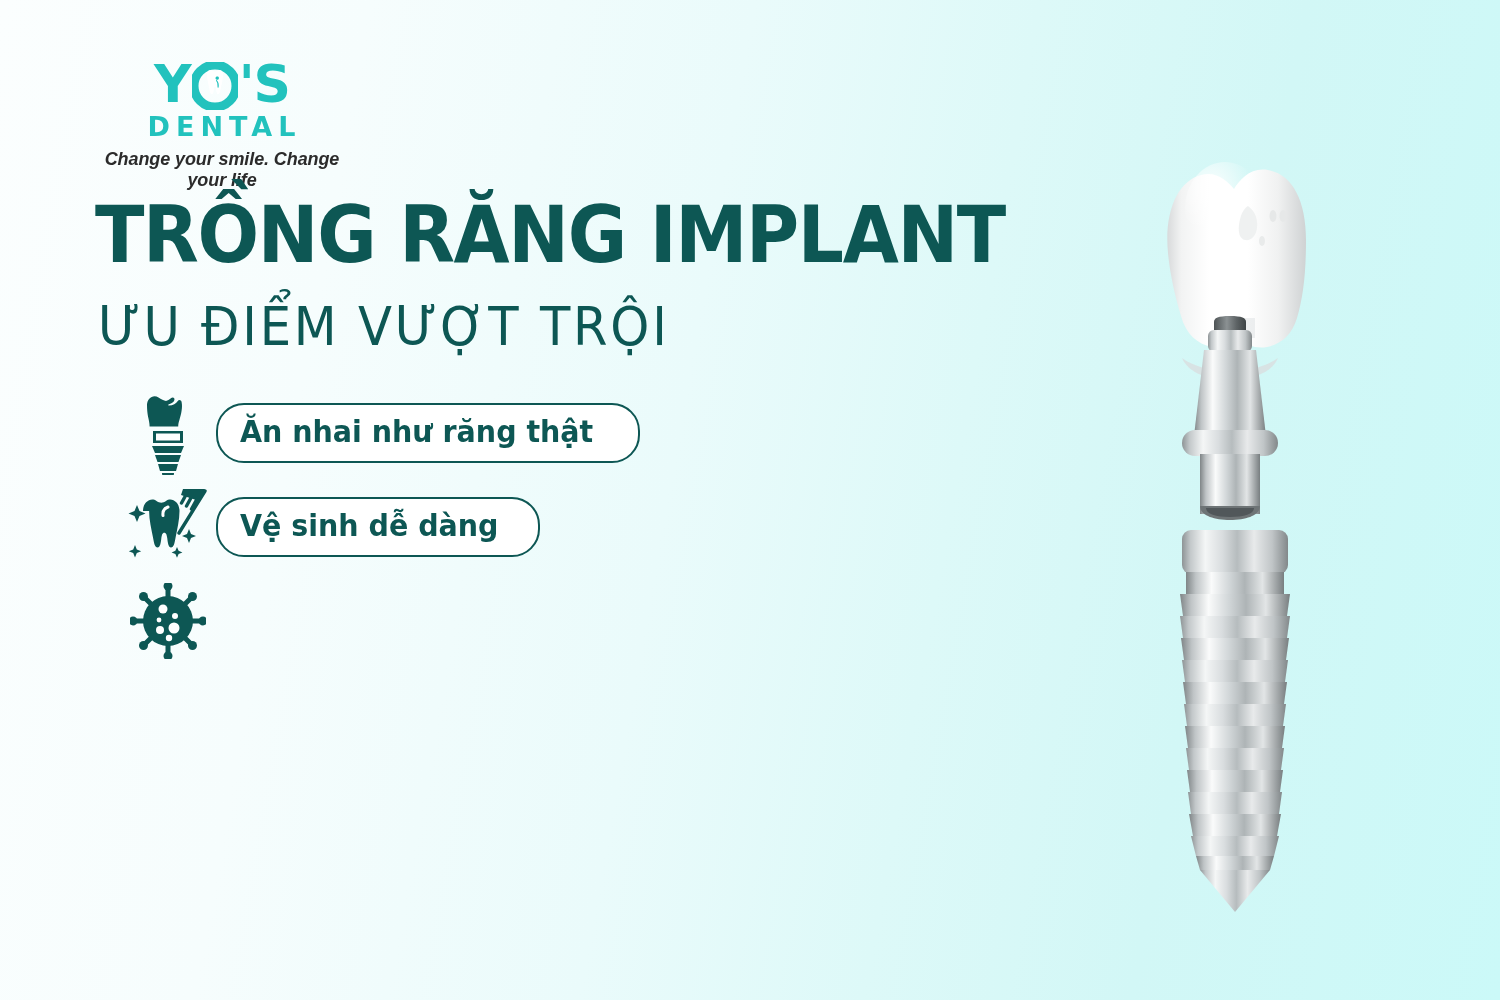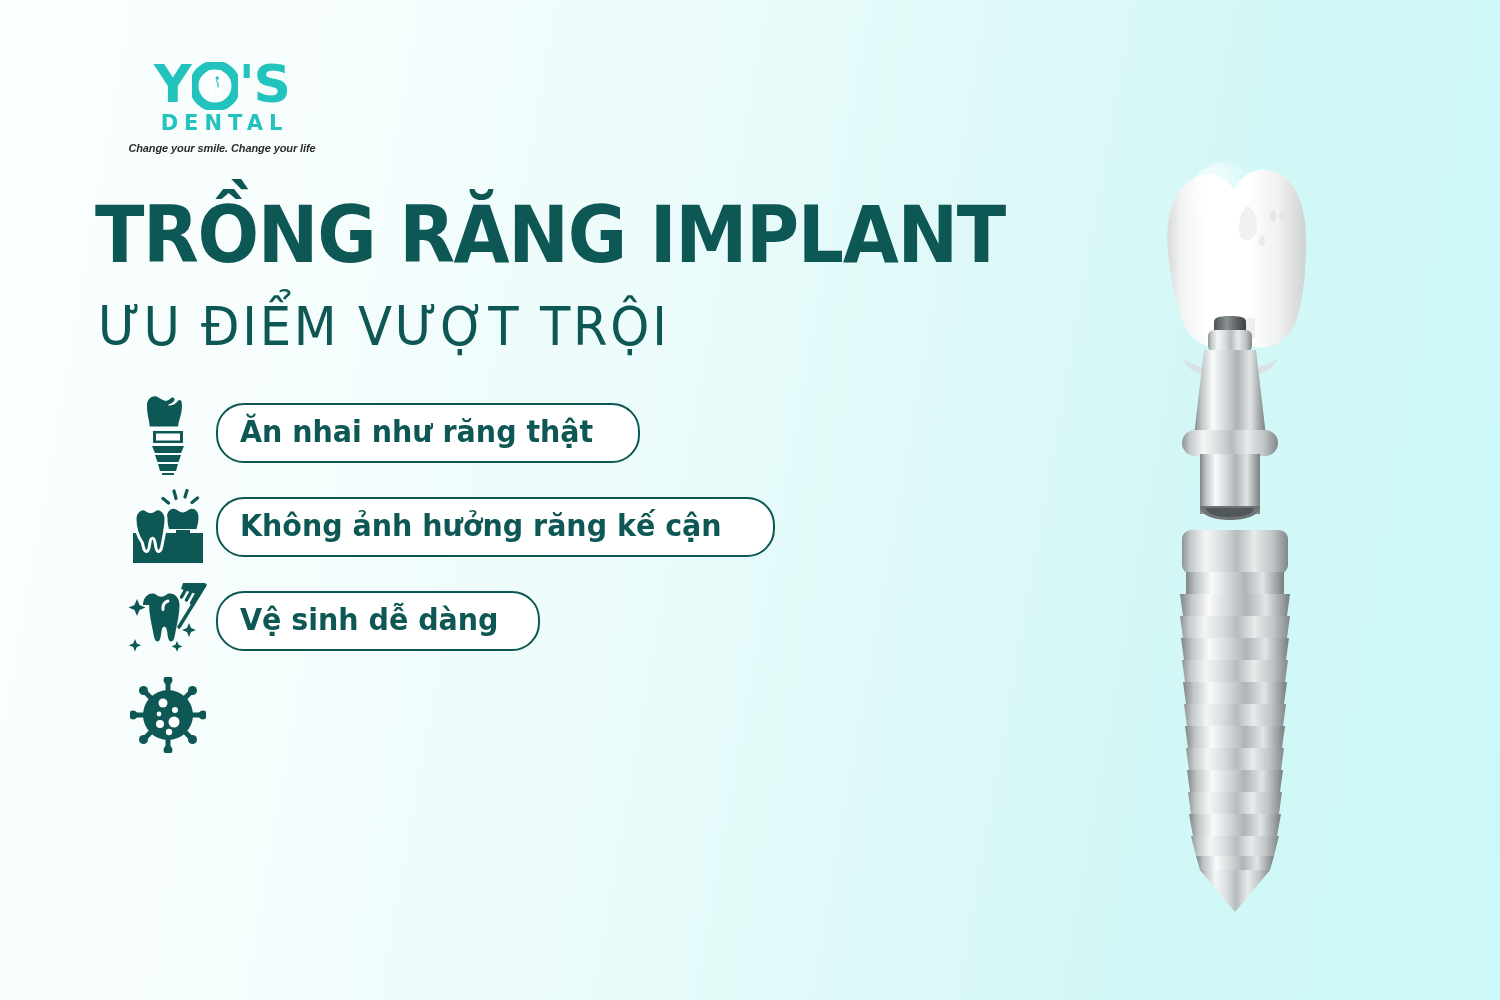--- a/index.html
+++ b/index.html
@@ -14,24 +14,24 @@
   .logo { position:absolute; left:92px; top:58px; width:260px; }
   .logo-word { display:flex; align-items:center; justify-content:center; height:52px; }
   .logo-y, .logo-s {
     font-family:"DejaVu Sans", sans-serif;
     font-weight:bold; font-size:52px; color:#22c2bd; letter-spacing:-1px; line-height:1;
   }
   .logo-o { position:relative; width:46px; height:48px; margin:0 1px; }
   .logo-o svg { position:absolute; left:0; top:2px; }
   .logo-dental {
     text-align:center; font-family:"DejaVu Sans", sans-serif; font-weight:bold;
-    font-size:21px; letter-spacing:6px; color:#22c2bd; margin-top:1px; padding-left:5px;
+    font-size:27px; letter-spacing:6px; color:#22c2bd; margin-top:1px; padding-left:5px;
   }
   .logo-tag {
-    text-align:center; font-style:italic; font-weight:bold; font-size:11px;
+    text-align:center; font-style:italic; font-weight:bold; font-size:18px;
     color:#2b2b2b; margin-top:7px; letter-spacing:-0.1px;
   }
 
   
   .title {
     position:absolute; left:95px; top:196px;
     font-family:"DejaVu Sans", sans-serif;
     font-weight:bold; font-size:78px; line-height:1;
     color:#0d5754; letter-spacing:-1.5px;
     transform:scaleX(0.93); transform-origin:left center;
@@ -103,35 +103,20 @@
         <path d="M25 82h12c0 4-2.5 6-6 6s-6-2-6-6z" fill="#0d5754"></path>
       </svg>
     </div>
     <div class="pill">
       <span>Ăn nhai như răng thật</span>
     </div>
   </div>
 
 
 
-  <div class="feature">
-    <div class="f-icon">
-      <svg width="78" height="76" viewBox="0 0 78 76">
-        <path d="M47 9.5 45 2M56 8l2-6.5M39.5 14l-5.5-4.5M63 13.5l5.5-4.5" stroke="#0d5754" stroke-width="3.2" stroke-linecap="round"></path>
-        <path d="M38 28c0-6.5 5.5-10 9.5-7.2 2.2 1.6 4.5 2.8 6.2 2.8s4-1.2 6.2-2.8C64 18 69.5 21.5 69.5 28c0 4.5-1 8-2 12H40c-1-4-2-7.5-2-12z" fill="#0d5754"></path>
-        <rect x="47" y="41" width="14" height="5" fill="#0d5754"></rect>
-        <path d="M47 48h14l-1.3 5H48.3zM48.5 55h11l-1.2 5H49.7zM50 62h8l-1 5h-6z" fill="#0d5754"></path>
-        <path d="M4 44h70v30H4z" fill="#0d5754"></path>
-        <path d="M6 30c0-8 7-12.5 11.5-9 2.5 2 5.5 2 8 0C30 17.5 37 22 37 30c0 8-2 16-3.5 24-.8 4.4-1.5 8.5-4 8.5-2.2 0-2.8-4-3.3-8-.4-3-.8-5.2-2.7-5.2s-2.3 2.2-2.7 5.2c-.5 4-1.1 8-3.3 8-2.5 0-3.2-4.1-4-8.5C8 46 6 38 6 30z" fill="#0d5754" stroke="#ffffff" stroke-width="3"></path>
-      </svg>
-    </div>
-    <div class="pill">
-      <span>Không ảnh hưởng răng kế cận</span>
-    </div>
-  </div>
 
   <div class="feature">
     <div class="f-icon">
       <svg width="82" height="80" viewBox="0 0 82 80">
         <path d="M16 24c0-9 8-14 13.5-10 3 2.2 6.5 2.2 9.5 0C44.5 10 52.5 15 52.5 24c0 9-2.3 18-4 27-.9 5-1.7 9.5-4.5 9.5-2.5 0-3.2-4.5-3.7-9-.5-3.4-1-5.8-3-5.8s-2.5 2.4-3 5.8c-.5 4.5-1.2 9-3.7 9-2.8 0-3.6-4.5-4.5-9.5-1.7-9-4-18-4-27z" fill="#0d5754"></path>
         <path d="M41 20c-3.5 1.2-5.5 4.5-5 8.5" fill="none" stroke="#ffffff" stroke-width="3" stroke-linecap="round"></path>
         <g stroke="#0d5754" stroke-width="3.4" stroke-linecap="round">
           <path d="M78 4 52 46"></path>
           <path d="M60 6l-5.5 10M65 9l-5.5 10M70 12l-5.5 10"></path>
         </g>

